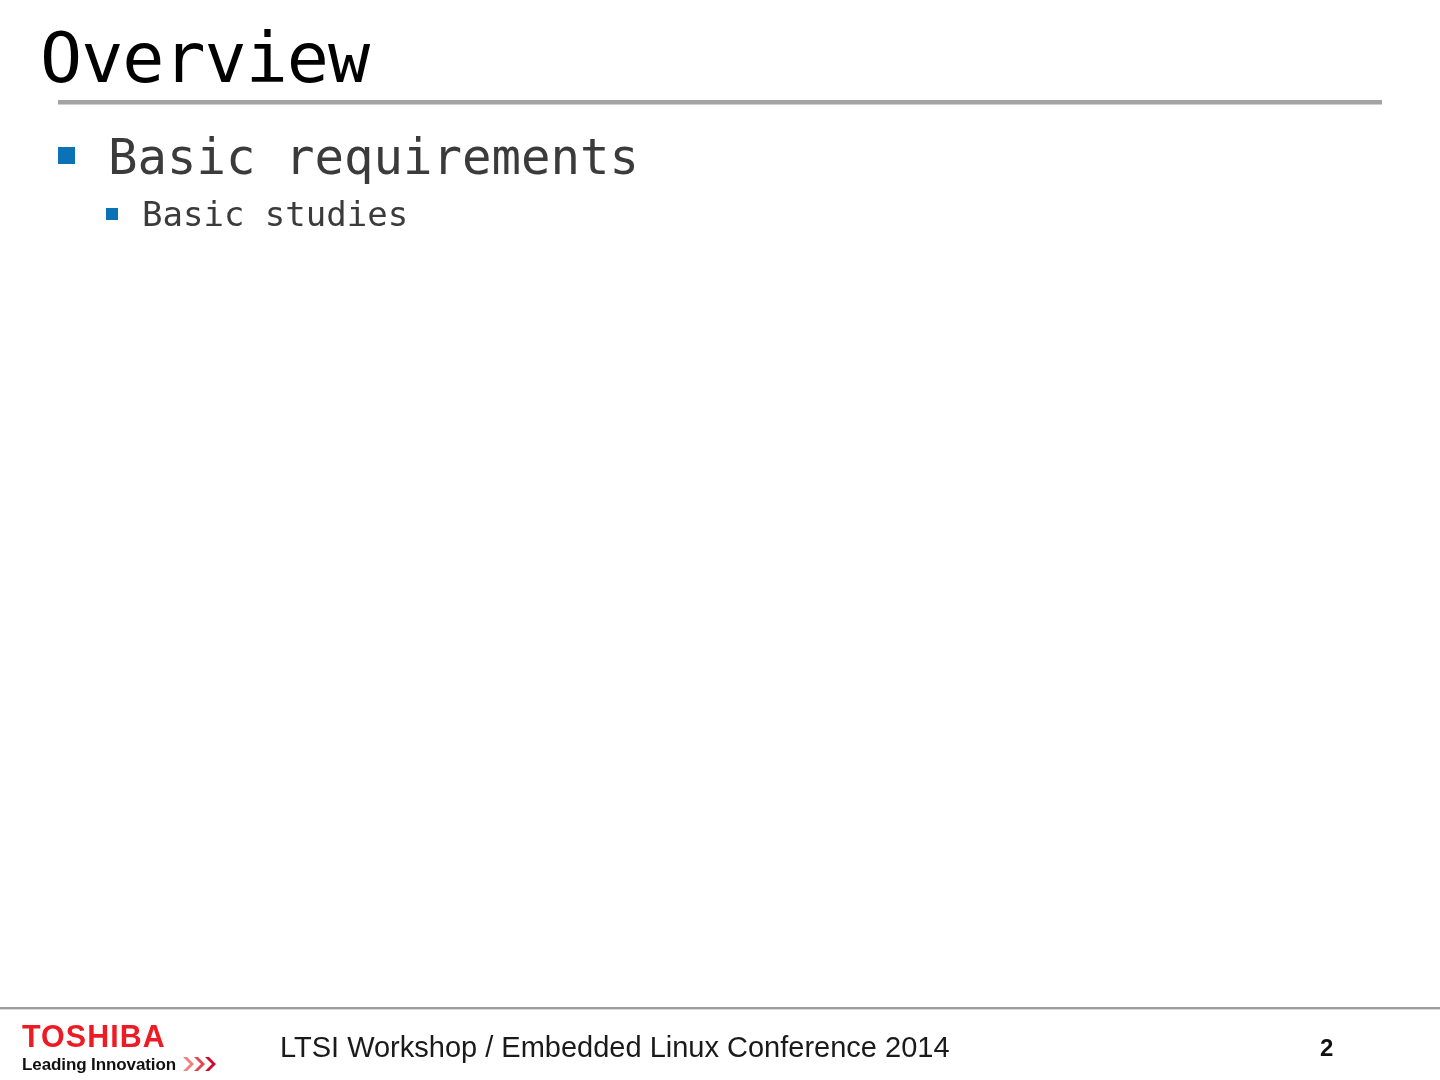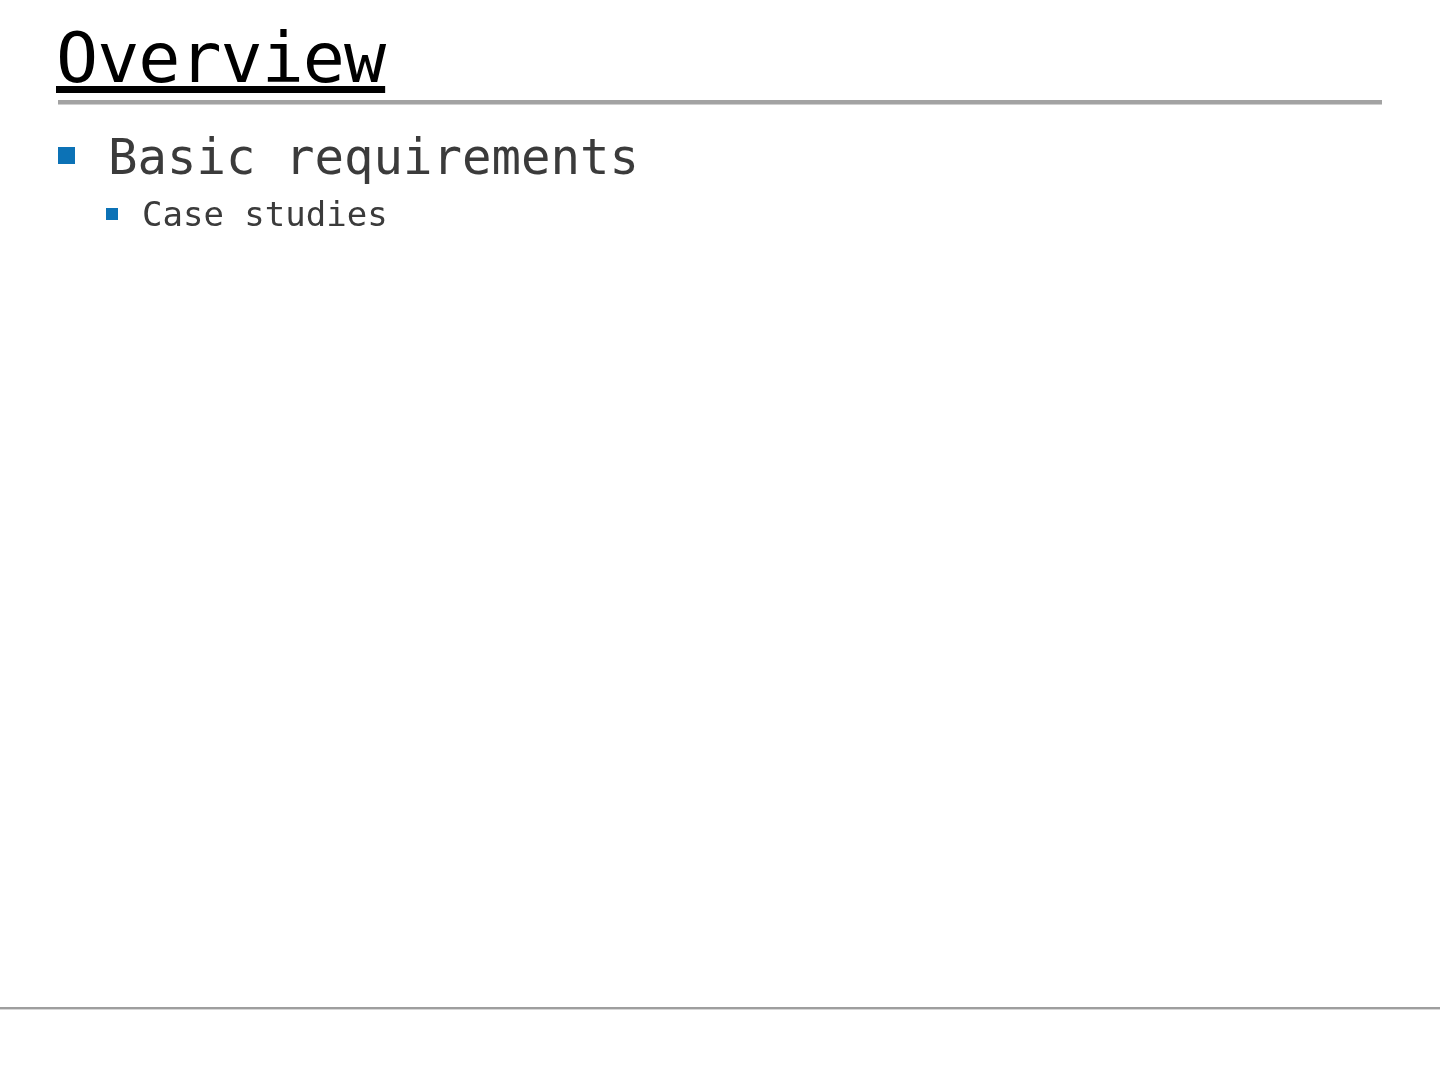--- a/index.html
+++ b/index.html
@@ -17,25 +17,24 @@
   #slide {
     position: relative;
     width: 1440px;
     height: 1080px;
     background: #ffffff;
   }
 
   
   #title-block {
     position: absolute;
-    left: 56px;
+    left: 40px;
     top: 22px;
     width: 1330px;
     height: 80px;
-    text-decoration: underline;
   }
   #slide-title {
     font-family: "DejaVu Sans Mono", monospace;
     font-size: 70px;
     line-height: 72px;
     font-weight: 400;
     color: #000000;
     letter-spacing: -1px;
     white-space: nowrap;
   }
@@ -203,21 +202,42 @@
   <div id="body-block">
 
     <div class="bullet-row level1">
       <span class="marker"></span>
       <span class="bullet-text">Basic requirements</span>
     </div>
 
 
     <div class="bullet-row level2">
       <span class="marker"></span>
-      <span class="bullet-text">Case studies</span>
+      <span class="bullet-text">Basic studies</span>
     </div>
 
 
   </div>
 
   <div id="footer-rule"></div>
+  <div id="footer">
+
+    <div id="toshiba-logo">
+      <div id="toshiba-wordmark">TOSHIBA</div>
+      <div id="toshiba-tagline-row">
+        <span id="toshiba-tagline">Leading Innovation</span>
+        <span id="toshiba-chevrons">
+          <svg width="42" height="16" viewBox="0 0 42 16" aria-hidden="true">
+            <path d="M1 1 L8 8 L1 15 L5 15 L12 8 L5 1 Z" fill="#F08080"></path>
+            <path d="M12 1 L19 8 L12 15 L16 15 L23 8 L16 1 Z" fill="#E0474F"></path>
+            <path d="M23 1 L30 8 L23 15 L27 15 L34 8 L27 1 Z" fill="#C8102E"></path>
+          </svg>
+        </span>
+      </div>
+    </div>
+
+    <div id="footer-text">LTSI Workshop / Embedded Linux Conference 2014</div>
+
+    <div id="page-number">2</div>
+
+  </div>
 
 </div>
 
 </body></html>

